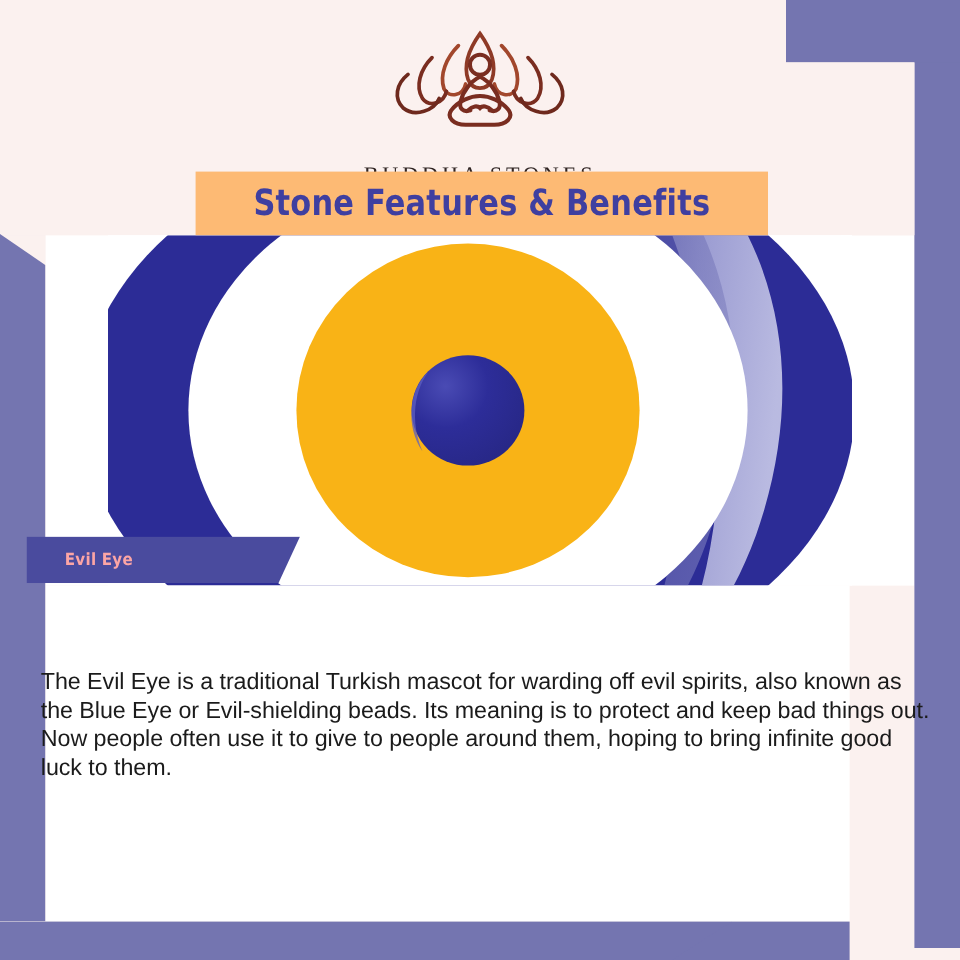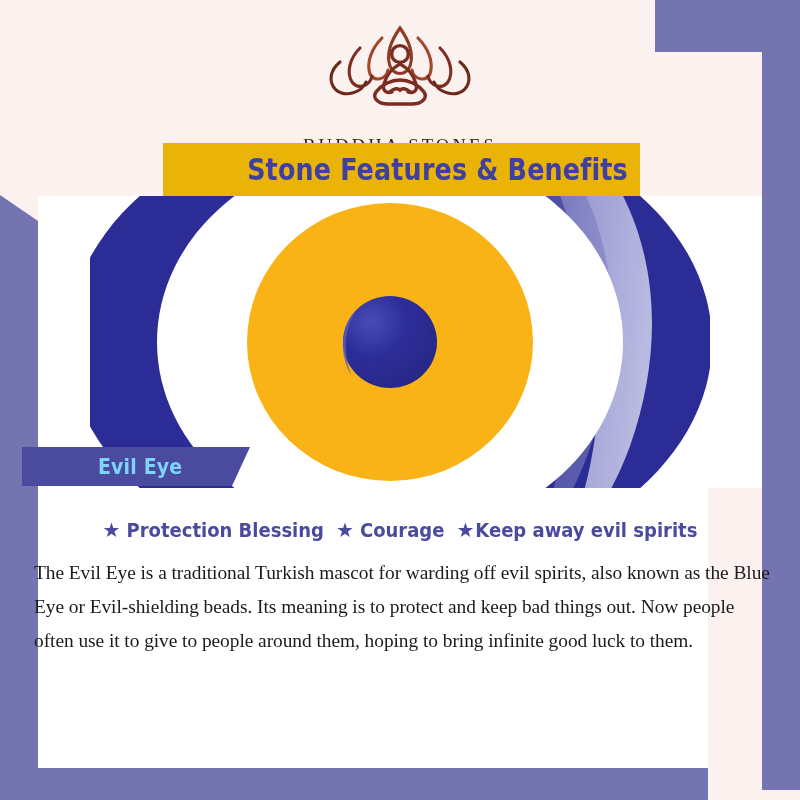--- a/index.html
+++ b/index.html
@@ -111,25 +111,25 @@
     font-weight: 400;
   }
 
   
   .title-strip {
     position: absolute;
     left: 163px;
     top: 143px;
     width: 477px;
     height: 53px;
-    background: #eab308;
+    background: #fdba74;
     z-index: 7;
     display: flex;
     align-items: center;
-    justify-content: flex-end;
+    justify-content: center;
   }
   .title-text {
     font-family: "DejaVu Sans Condensed", "Liberation Sans Narrow", "Liberation Sans", sans-serif;
     font-weight: bold;
     font-size: 30px;
     color: #3F3FA0;
     letter-spacing: 0.2px;
     transform: scaleX(0.94);
   }
 
@@ -153,25 +153,25 @@
     top: 447px;
     width: 228px;
     height: 39px;
     background: #4A4B9E;
     clip-path: polygon(0 0, 100% 0, calc(100% - 18px) 100%, 0 100%);
     z-index: 8;
     display: flex;
     align-items: center;
   }
   .label-text {
-    margin-left: 76px;
-    color: #7dd3fc;
+    margin-left: 32px;
+    color: #fca5a5;
     font-family: "DejaVu Sans Condensed", "Liberation Sans Narrow", "Liberation Sans", sans-serif;
     font-weight: bold;
-    font-size: 21px;
+    font-size: 14px;
     letter-spacing: 0.2px;
   }
 
   
   .features {
     position: absolute;
     left: 0;
     top: 518px;
     width: 800px;
     text-align: center;
@@ -198,23 +198,23 @@
   .gap-mid { display: inline-block; width: 6px; }
   .gap-tight { display: inline-block; width: 1px; }
 
   
   .body-copy {
     position: absolute;
     left: 34px;
     top: 556px;
     width: 742px;
     z-index: 8;
-    font-family: Liberation Serif, serif;
+    font-family: Liberation Sans, sans-serif;
     font-size: 19.4px;
-    line-height: 34px;
+    line-height: 24px;
     color: #1B1B1B;
     letter-spacing: -0.05px;
   }
 </style>
 </head>
 <body>
 
 <div id="page">
 
   <div class="inner-white-top"></div>
@@ -292,29 +292,16 @@
       <path d="M268 113 C250 128 248 160 262 180 C252 156 254 128 270 110 Z" fill="#5E5FC0" opacity="0.75"></path>
 
       <path d="M596 -60 C630 40 630 250 596 352 L620 352 L620 -60 Z" fill="#FFFFFF"></path>
     </svg>
   </div>
 
   <div class="label-banner">
     <span class="label-text">Evil Eye</span>
   </div>
 
-  <div class="features">
-    <span class="feat-star">★</span>
-    <span class="gap-mid"></span>
-    <span class="feat-group">Protection  Blessing</span>
-    <span class="gap-wide"></span>
-    <span class="feat-star">★</span>
-    <span class="gap-mid"></span>
-    <span class="feat-group">Courage</span>
-    <span class="gap-wide"></span>
-    <span class="feat-star">★</span>
-    <span class="gap-tight"></span>
-    <span class="feat-group">Keep away evil spirits</span>
-  </div>
 
   <div class="body-copy">The Evil Eye is a traditional Turkish mascot for warding off evil spirits, also known as the Blue Eye or Evil-shielding beads. Its meaning is to protect and keep bad things out. Now people often use it to give to people around them, hoping to bring infinite good luck to them.</div>
 
 </div>
 
 </body></html>

